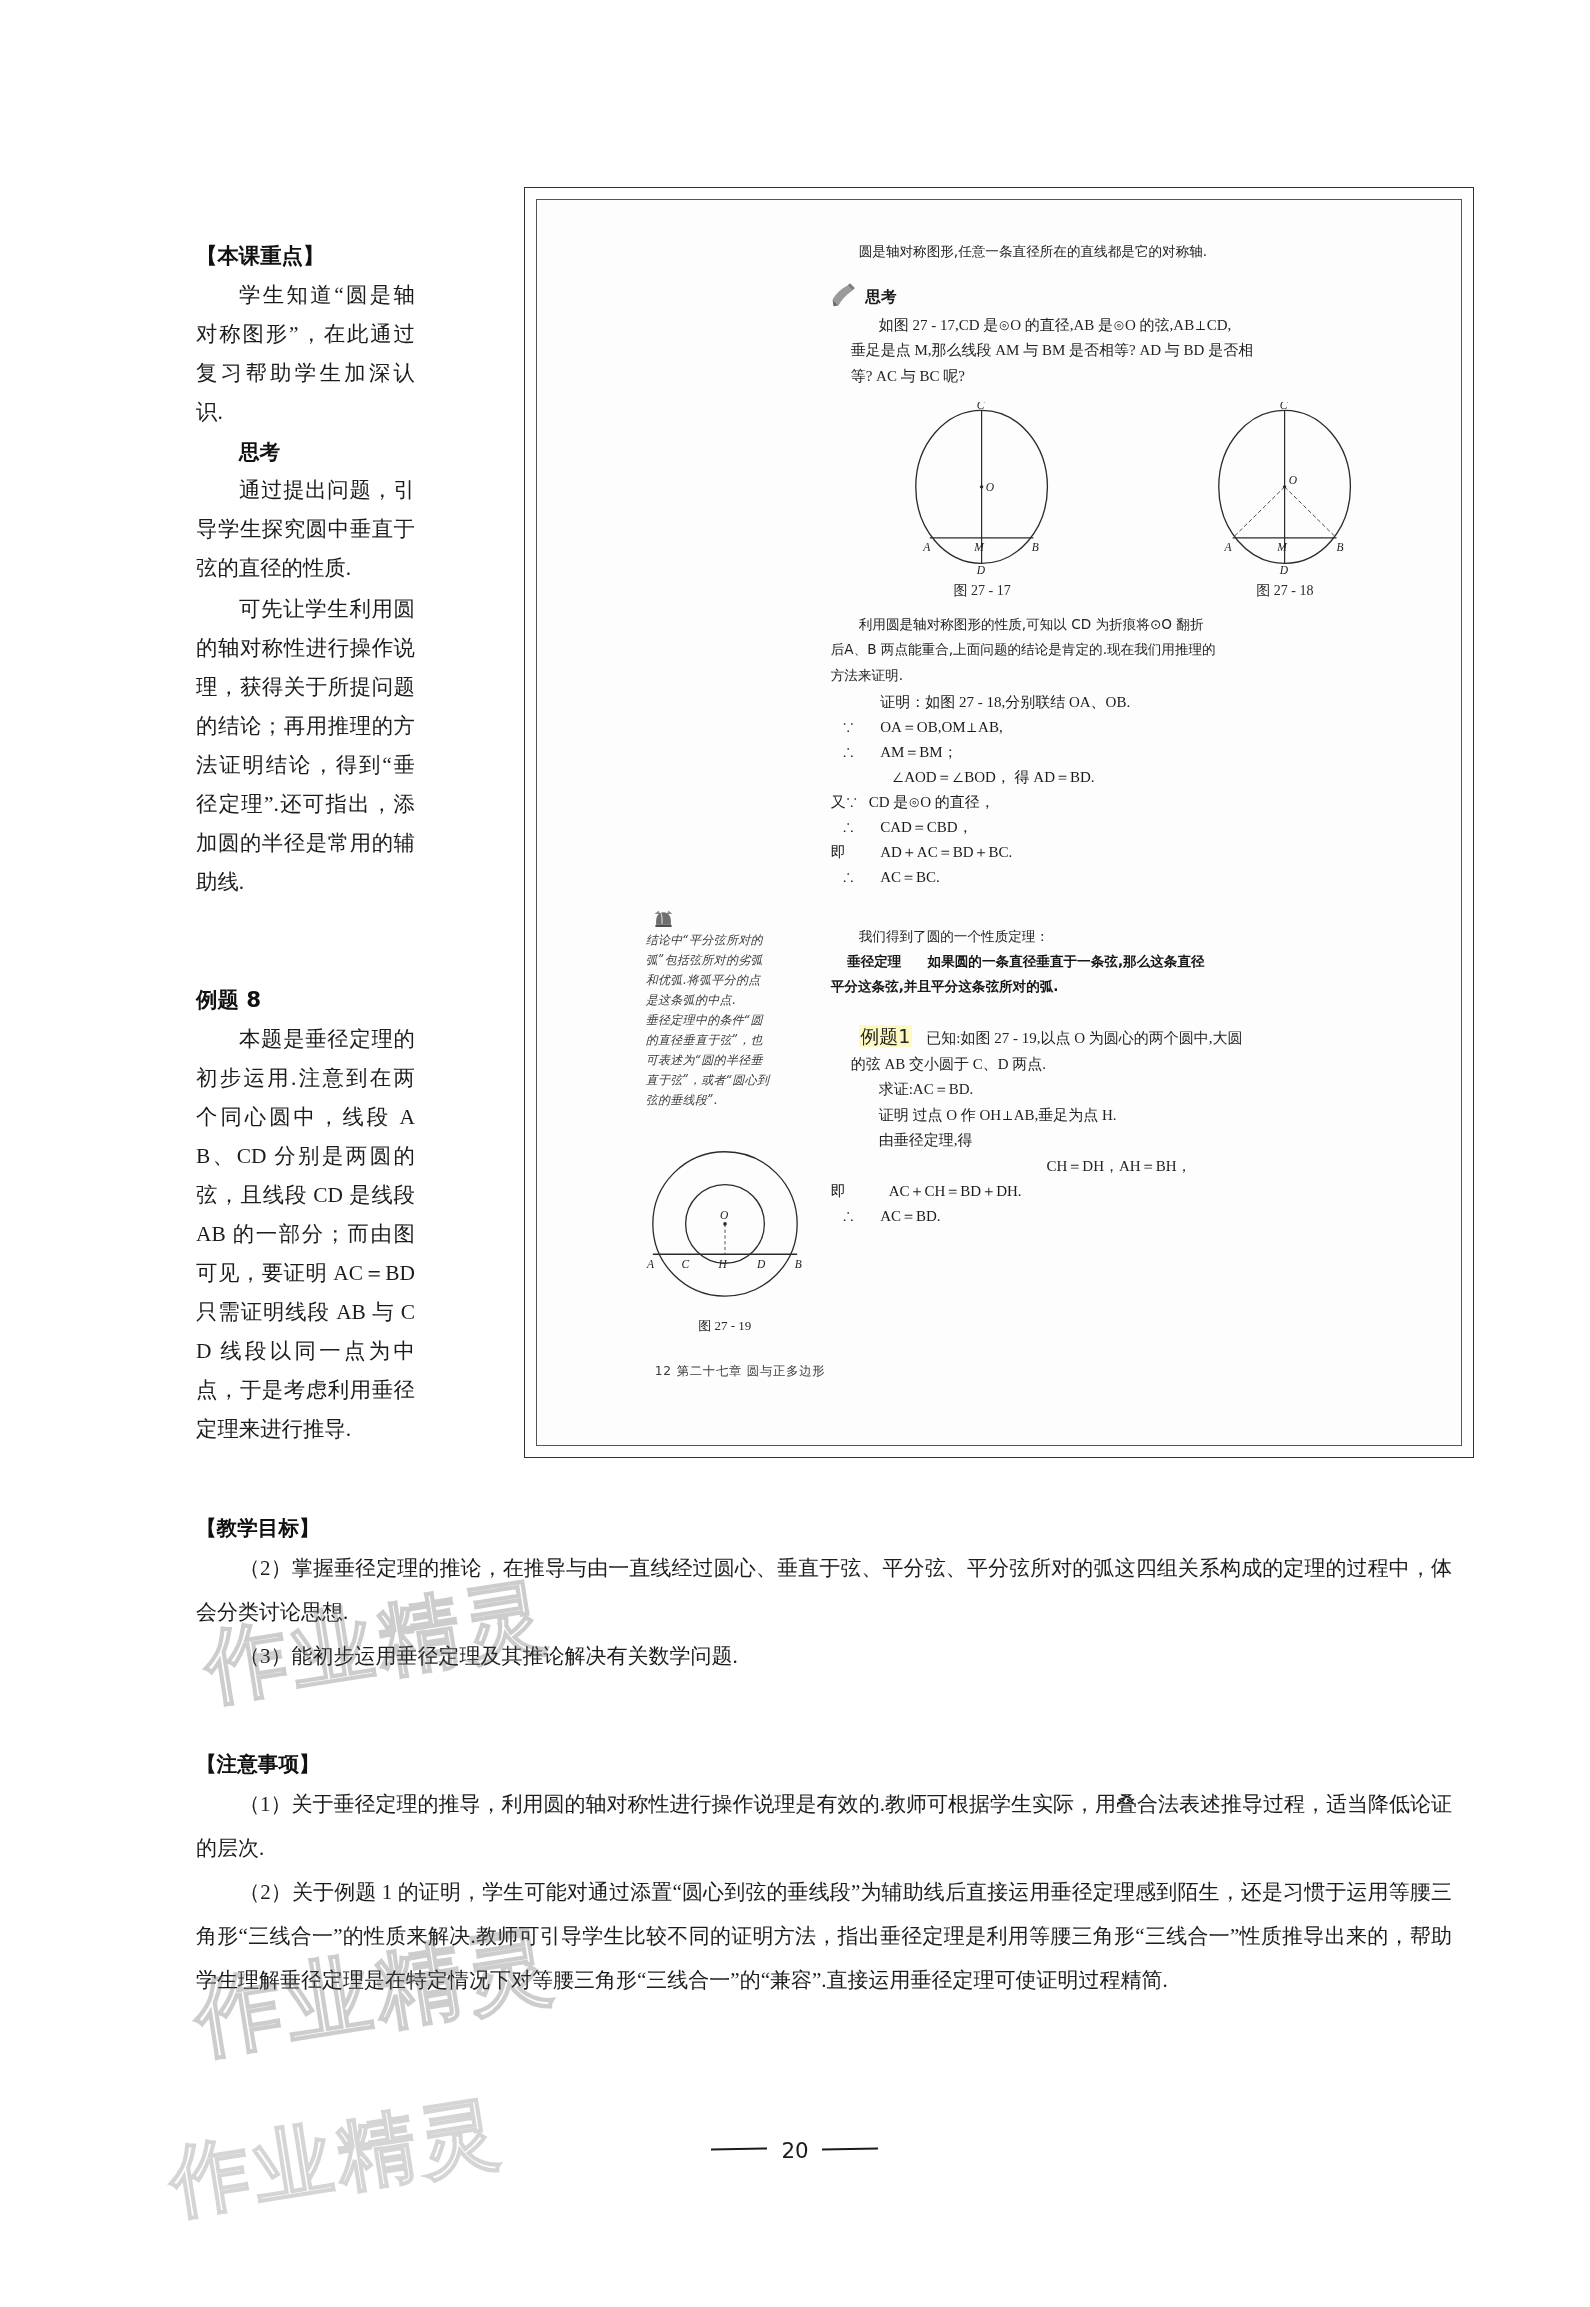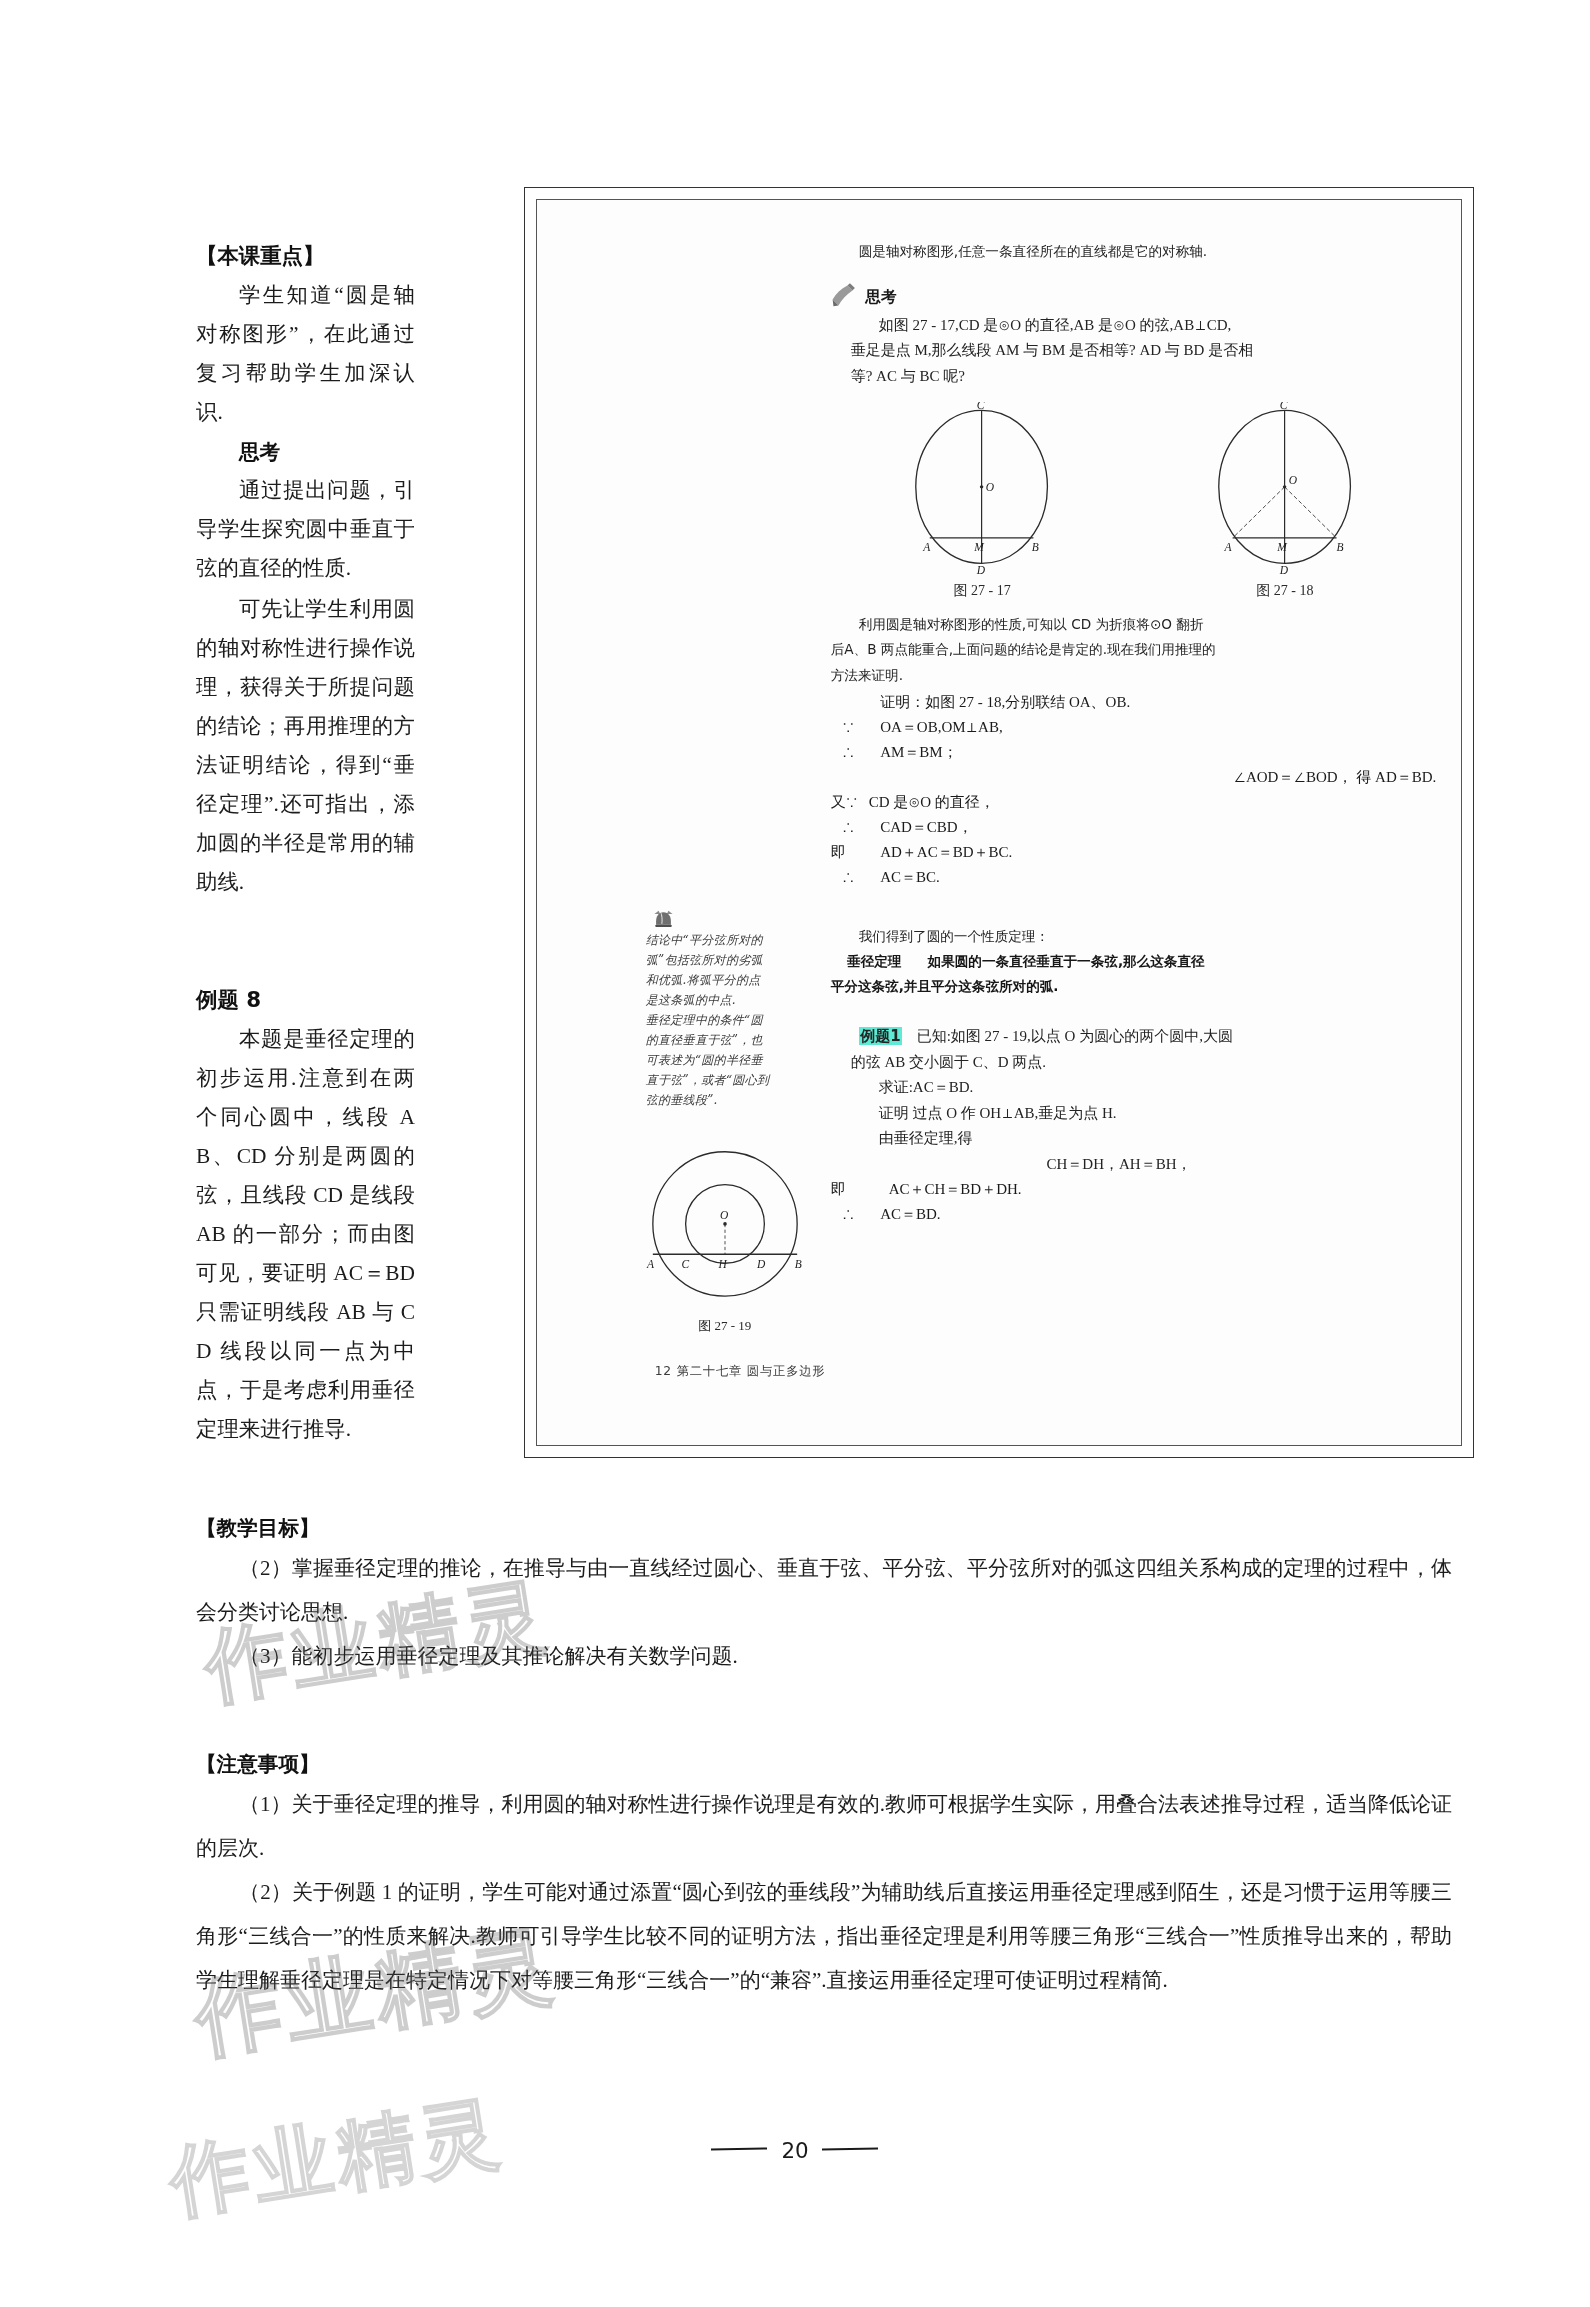--- a/index.html
+++ b/index.html
@@ -115,23 +115,23 @@
     font-family:"DejaVu Sans", sans-serif;
     font-size:13.6px;
     line-height:25px;
     color:#171717;
     font-weight:bold;
   }
 
   
   .ex-tag {
     font-family:"DejaVu Sans", sans-serif;
-    font-weight:bold;
-    font-size:15px;
-    background:#5eead4;
+    font-weight:normal;
+    font-size:19px;
+    background:#fef9c3;
     padding:0 1.6px;
   }
 
   
   #note {
     position:absolute;
     left:633px; top:896px;
     width:155px;
   }
   .note-txt {
@@ -333,21 +333,21 @@
           <div class="prf">
               <span class="prf-mk">∵</span>
               <span class="prf-bd">OA＝OB,OM⊥AB,</span>
             </div>
           <div class="prf">
               <span class="prf-mk">∴</span>
               <span class="prf-bd">AM＝BM；</span>
             </div>
           <div class="prf">
               <span class="prf-mk"></span>
-              <span class="prf-bd" style="padding-left:11.5px;text-align:right;">∠AOD＝∠BOD， 得 AD＝BD.</span>
+              <span class="prf-bd" style="padding-left:11.5px;">∠AOD＝∠BOD， 得 AD＝BD.</span>
             </div>
           <div class="prf">
               <span class="prf-mk" style="padding-left:0;">又∵</span>
               <span class="prf-bd">CD 是⊙O 的直径，</span>
             </div>
           <div class="prf">
               <span class="prf-mk">∴</span>
               <span class="prf-bd">CAD＝CBD，</span>
             </div>
           <div class="prf">

